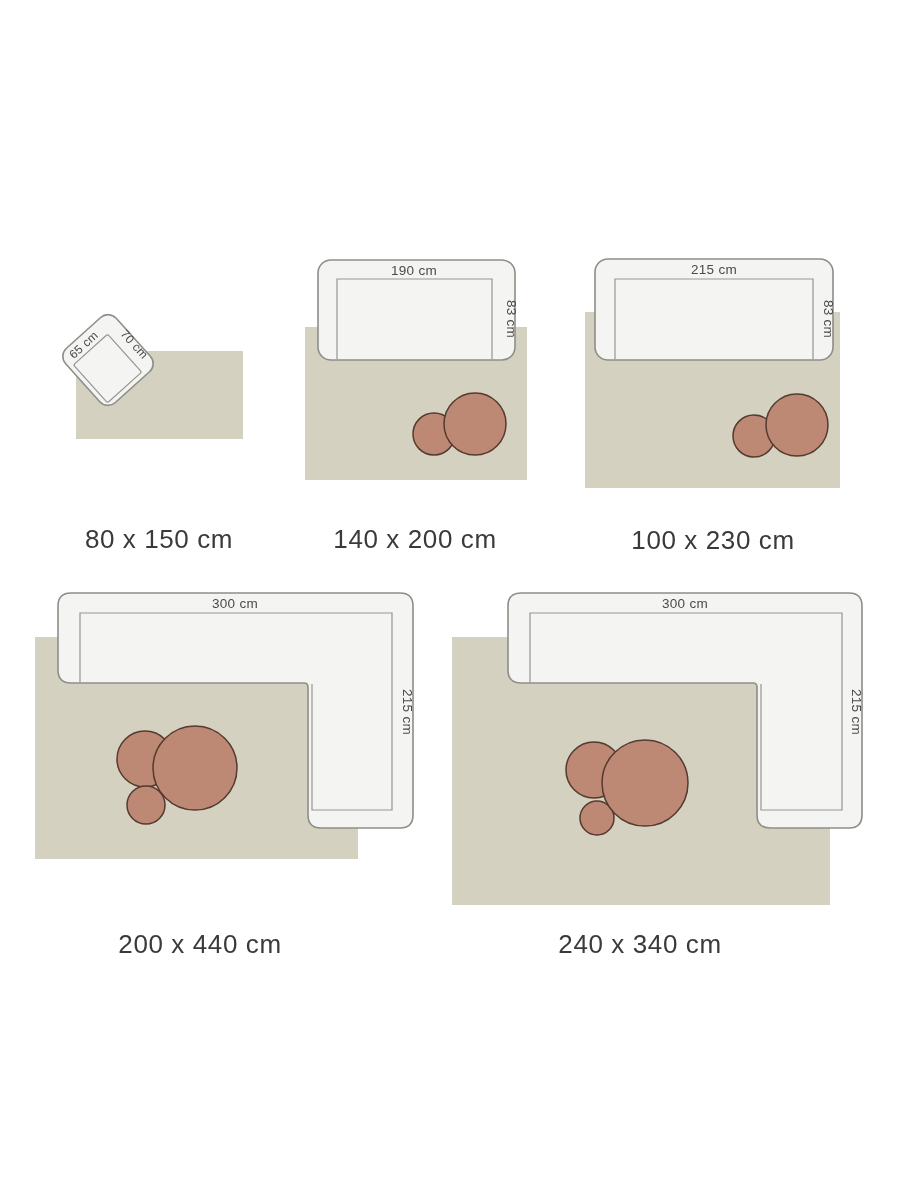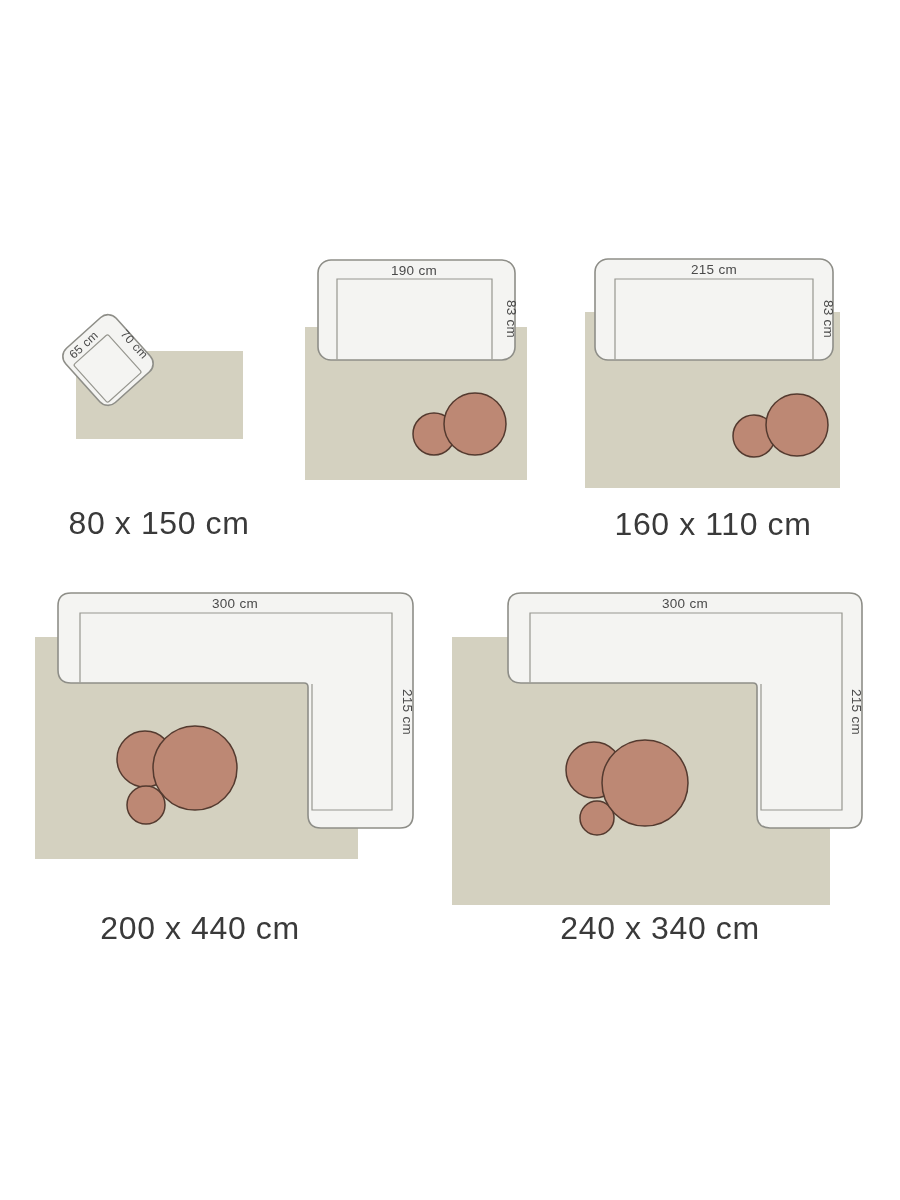--- a/index.html
+++ b/index.html
@@ -19,24 +19,25 @@
   text.dim {
     fill: var(--dim-text, #4a4a4a);
     font-size: 13.5px;
     letter-spacing: 0.3px;
     font-family: "Liberation Sans", sans-serif;
   }
   text.dim-sm { font-size: 12px; }
   .size-label {
     position: absolute;
     transform: translate(-50%, -50%);
-    font-size: 32px;
+    font-size: 26px;
     color: var(--label-text, #3a3a3a);
     letter-spacing: 0.6px;
     white-space: nowrap;
+    margin-top: 16px;
   }
 </style>
 </head>
 <body>
 
 <div id="canvas">
   <svg id="diagram" width="900" height="1200" viewBox="0 0 900 1200">
 
     <g>
       <rect class="rug" x="76" y="351" width="167" height="88"></rect>
@@ -87,16 +88,17 @@
       <path class="seat" d="M 530 682.5 L 530 613 L 842 613 L 842 810 L 761 810 L 761 684"></path>
       <text class="dim" x="685" y="608" text-anchor="middle">300 cm</text>
       <text class="dim" transform="translate(852,712) rotate(90)" text-anchor="middle">215 cm</text>
       <circle class="table" cx="594" cy="770" r="28"></circle>
       <circle class="table" cx="597" cy="818" r="17"></circle>
       <circle class="table" cx="645" cy="783" r="43"></circle>
     </g>
   </svg>
 
   <div class="size-label" style="left:159px; top:523px">80 x 150 cm</div>
-  <div class="size-label" style="left:713px; top:524px">160 x 110 cm</div>
+  <div class="size-label" style="left:415px; top:523px">140 x 200 cm</div>
+  <div class="size-label" style="left:713px; top:524px">100 x 230 cm</div>
   <div class="size-label" style="left:200px; top:928px">200 x 440 cm</div>
-  <div class="size-label" style="left:660px; top:928px">240 x 340 cm</div>
+  <div class="size-label" style="left:640px; top:928px">240 x 340 cm</div>
 </div>
 
 </body></html>

